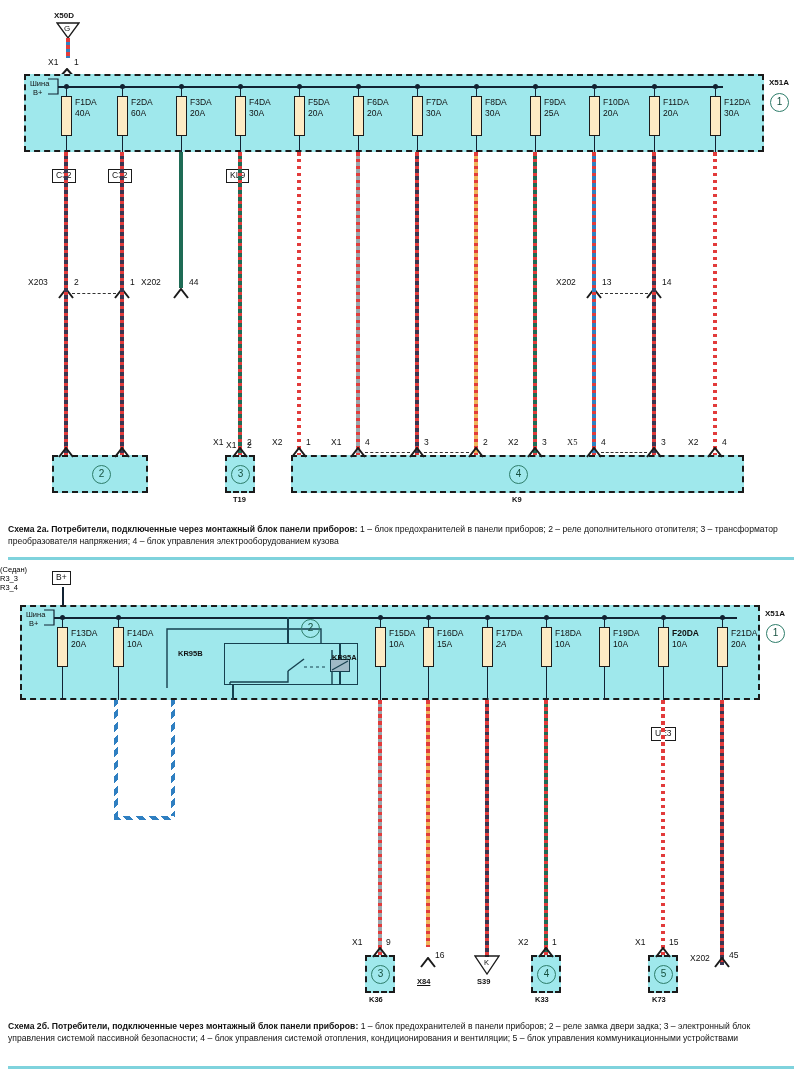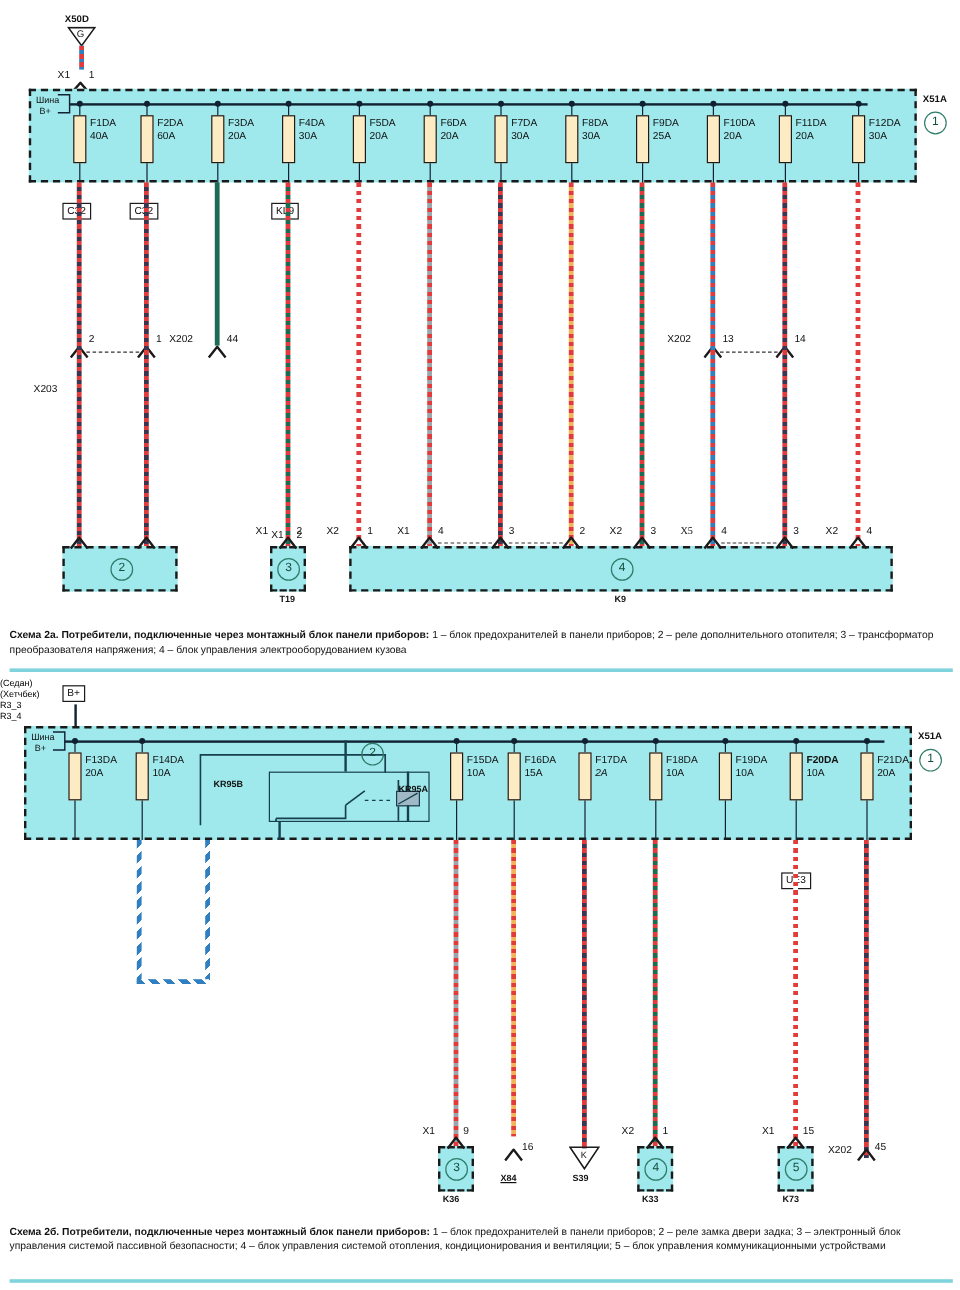--- a/index.html
+++ b/index.html
@@ -162,21 +162,21 @@
     <div id="codesA">
         <div class="codebox" style="left:48px;top:169px;">C32</div>
         <div class="codebox" style="left:104px;top:169px;">C32</div>
         <div class="codebox" style="left:222px;top:169px;">KL9</div>
       </div>
 
     <div id="midA">
         <svg class="abs" width="16" height="11" viewBox="0 0 16 11" style="left:54px;top:288px;">
           <polyline points="1,10 8,1 15,10" fill="none" stroke="#1b1b1b" stroke-width="2"></polyline>
         </svg>
-        <div class="t" style="left:24px;top:277px;margin-top:42px;">X203</div>
+        <div class="t" style="left:24px;top:277px;">X203</div>
         <div class="t" style="left:70px;top:277px;">2</div>
         <svg class="abs" width="16" height="11" viewBox="0 0 16 11" style="left:110px;top:288px;">
           <polyline points="1,10 8,1 15,10" fill="none" stroke="#1b1b1b" stroke-width="2"></polyline>
         </svg>
         <div class="t" style="left:126px;top:277px;">1</div>
         <div class="dashlink" style="left:68px;top:293px;width:44px;"></div>
         <svg class="abs" width="16" height="11" viewBox="0 0 16 11" style="left:169px;top:288px;">
           <polyline points="1,10 8,1 15,10" fill="none" stroke="#1b1b1b" stroke-width="2"></polyline>
         </svg>
         <div class="t" style="left:137px;top:277px;">X202</div>
@@ -371,21 +371,20 @@
 
     <div class="vline" style="left:339px;top:78px;height:17px;background:#16404f;"></div>
     <div class="vline" style="left:339px;top:106px;height:14px;background:#16404f;"></div>
 
     <div class="vline" style="left:287px;top:52px;height:26px;background:#16404f;"></div>
 
     <div class="vline" style="left:232px;top:120px;height:15px;background:#16404f;"></div>
 
     <div class="t7" style="left:178px;top:78px;">(Седан)</div>
     <div class="t b t7" style="left:178px;top:84px;">KR95B</div>
-    <div class="t7" style="left:332px;top:78px;">(Хетчбек)</div>
     <div class="t b t7" style="left:332px;top:88px;">KR95A</div>
     <div class="t7" style="left:268px;top:66px;">R3_3</div>
     <div class="t7" style="left:214px;top:119px;">R3_4</div>
     <div class="circ" style="left:301px;top:54px;">2</div>
 
     <div class="codebox" style="left:651px;top:162px;">UE3</div>
 
     <div class="wire" style="left:114px;top:135px;height:120px;background:
          repeating-linear-gradient(135deg,#2f7fc1 0 5px,#ffffff 5px 9px);"></div>
     <div class="wire" style="left:171px;top:135px;height:120px;background:

